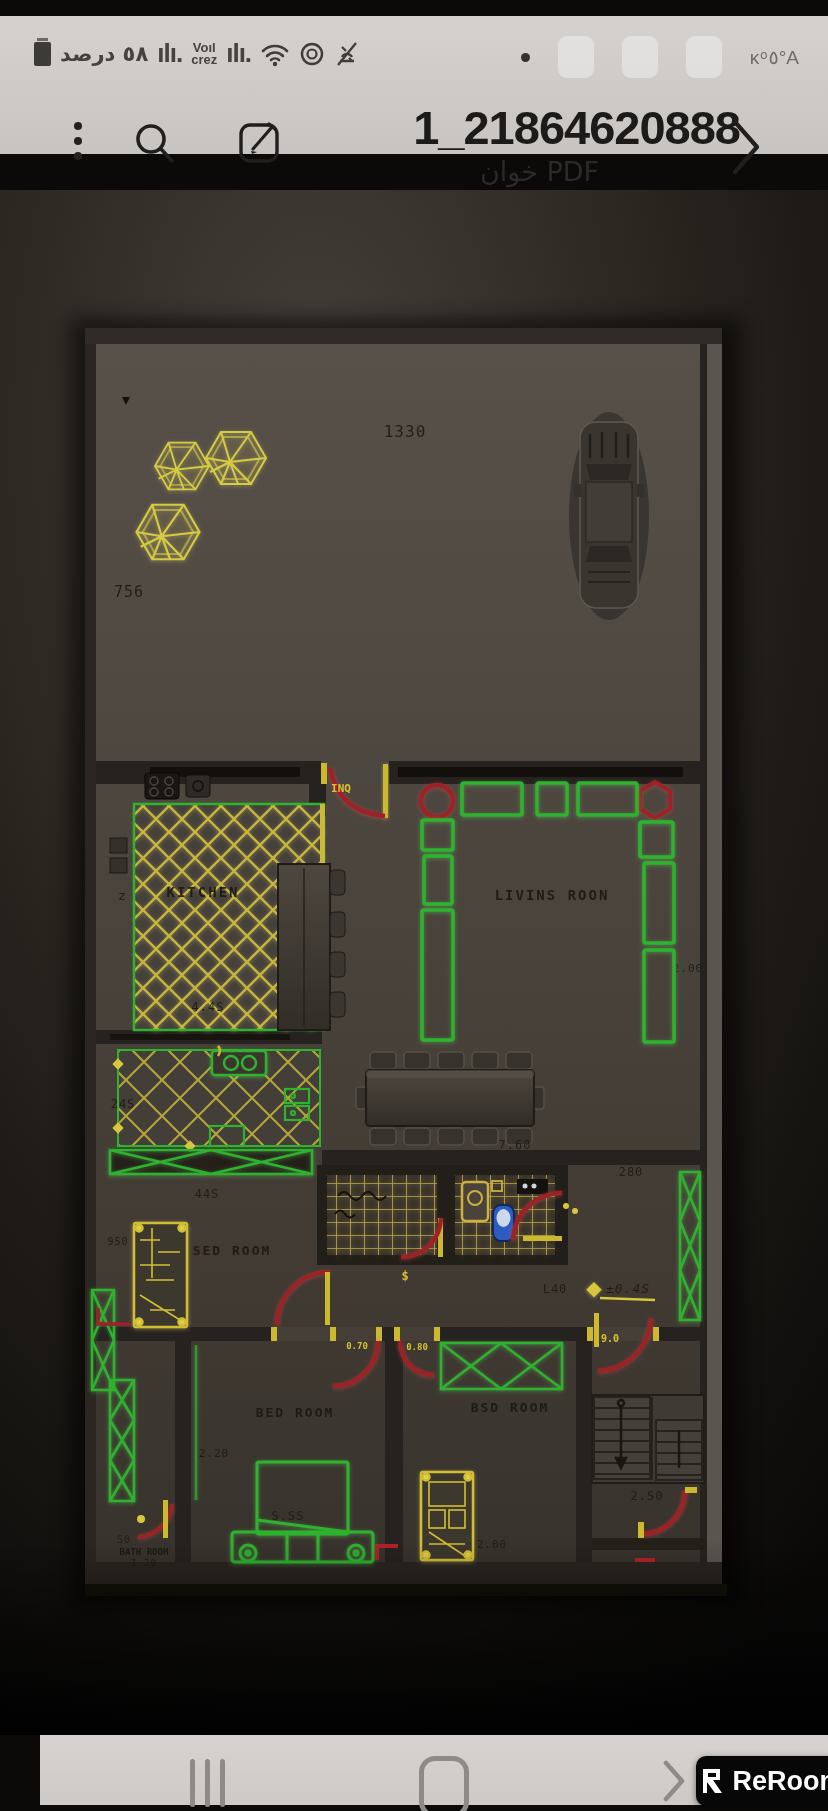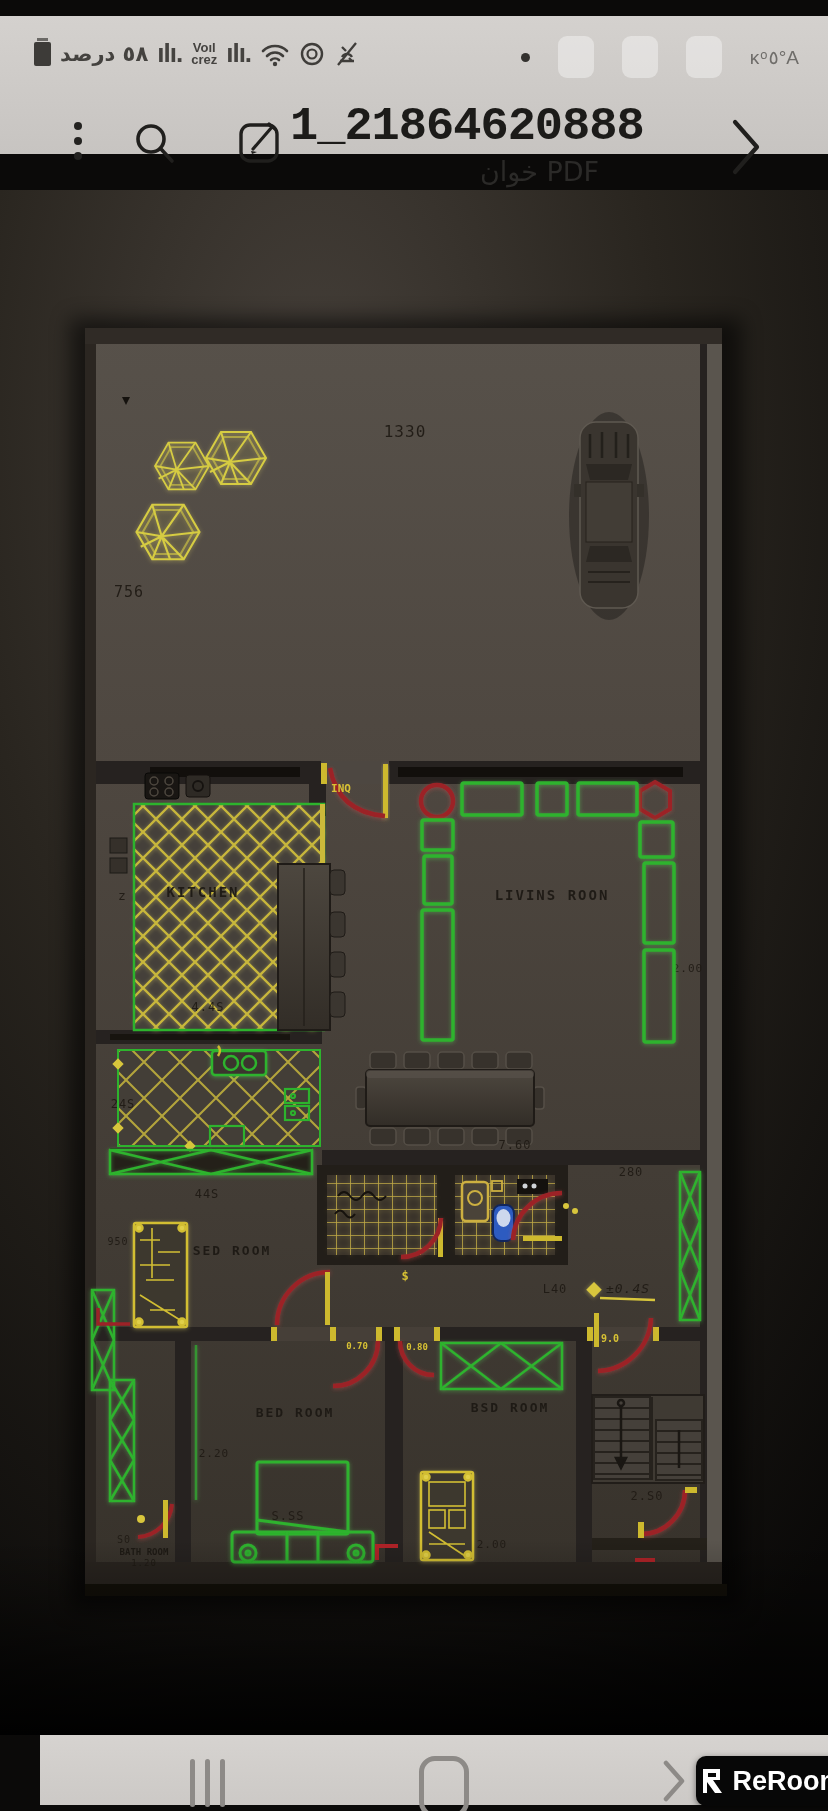--- a/index.html
+++ b/index.html
@@ -15,22 +15,22 @@
   .st-arabic{font-family:"DejaVu Sans",sans-serif;font-size:21px;font-weight:bold;letter-spacing:1px;}
   .sigtxt{font-size:26px;font-weight:bold;color:#454340;letter-spacing:-1px;}
   .carrier{display:flex;flex-direction:column;line-height:12px;font-size:13px;font-weight:bold;color:#454340;text-align:center;}
   .st-right{position:absolute;right:28px;top:4px;display:flex;align-items:center;gap:28px;}
   .st-dot{width:9px;height:9px;border-radius:50%;background:#33312e;}
   .st-sq{width:36px;height:42px;border-radius:9px;background:rgba(255,255,255,.38);}
   .st-rtxt{font-size:19px;color:#6f6d6a;letter-spacing:1px;}
   .hdr-dots{position:absolute;left:74px;top:106px;display:flex;flex-direction:column;gap:7px;}
   .hdr-dots i{width:8px;height:8px;border-radius:50%;background:#232220;}
   .hicon{position:absolute;}
-  .hdr-title{position:absolute;left:290px;top:84px;width:450px;text-align:left;
-    font-size:47px;font-weight:bold;color:#1c1b19;letter-spacing:-1px;font-family:Liberation Mono, monospace;}
+  .hdr-title{position:absolute;left:290px;top:84px;width:450px;text-align:right;
+    font-size:47px;font-weight:bold;color:#1c1b19;letter-spacing:-1px;}
   .hdr-sub{position:absolute;left:480px;top:140px;width:300px;
     font-family:"DejaVu Sans",sans-serif;font-size:27px;color:#2b2a28;}
   
   .photo{position:absolute;left:0;top:190px;width:828px;height:1545px;}
   
   .navbar{position:absolute;left:0;top:1735px;width:828px;height:70px;
     background:linear-gradient(#d6d3d0,#ccc9c6);margin-left:40px;}
   .nv-bars{position:absolute;left:150px;top:24px;display:flex;gap:10px;}
   .nv-bars i{width:5px;height:48px;background:#8d8a87;border-radius:3px;}
   .nv-home{position:absolute;left:379px;top:21px;width:40px;height:52px;border:5px solid #8d8a87;border-radius:16px;}

